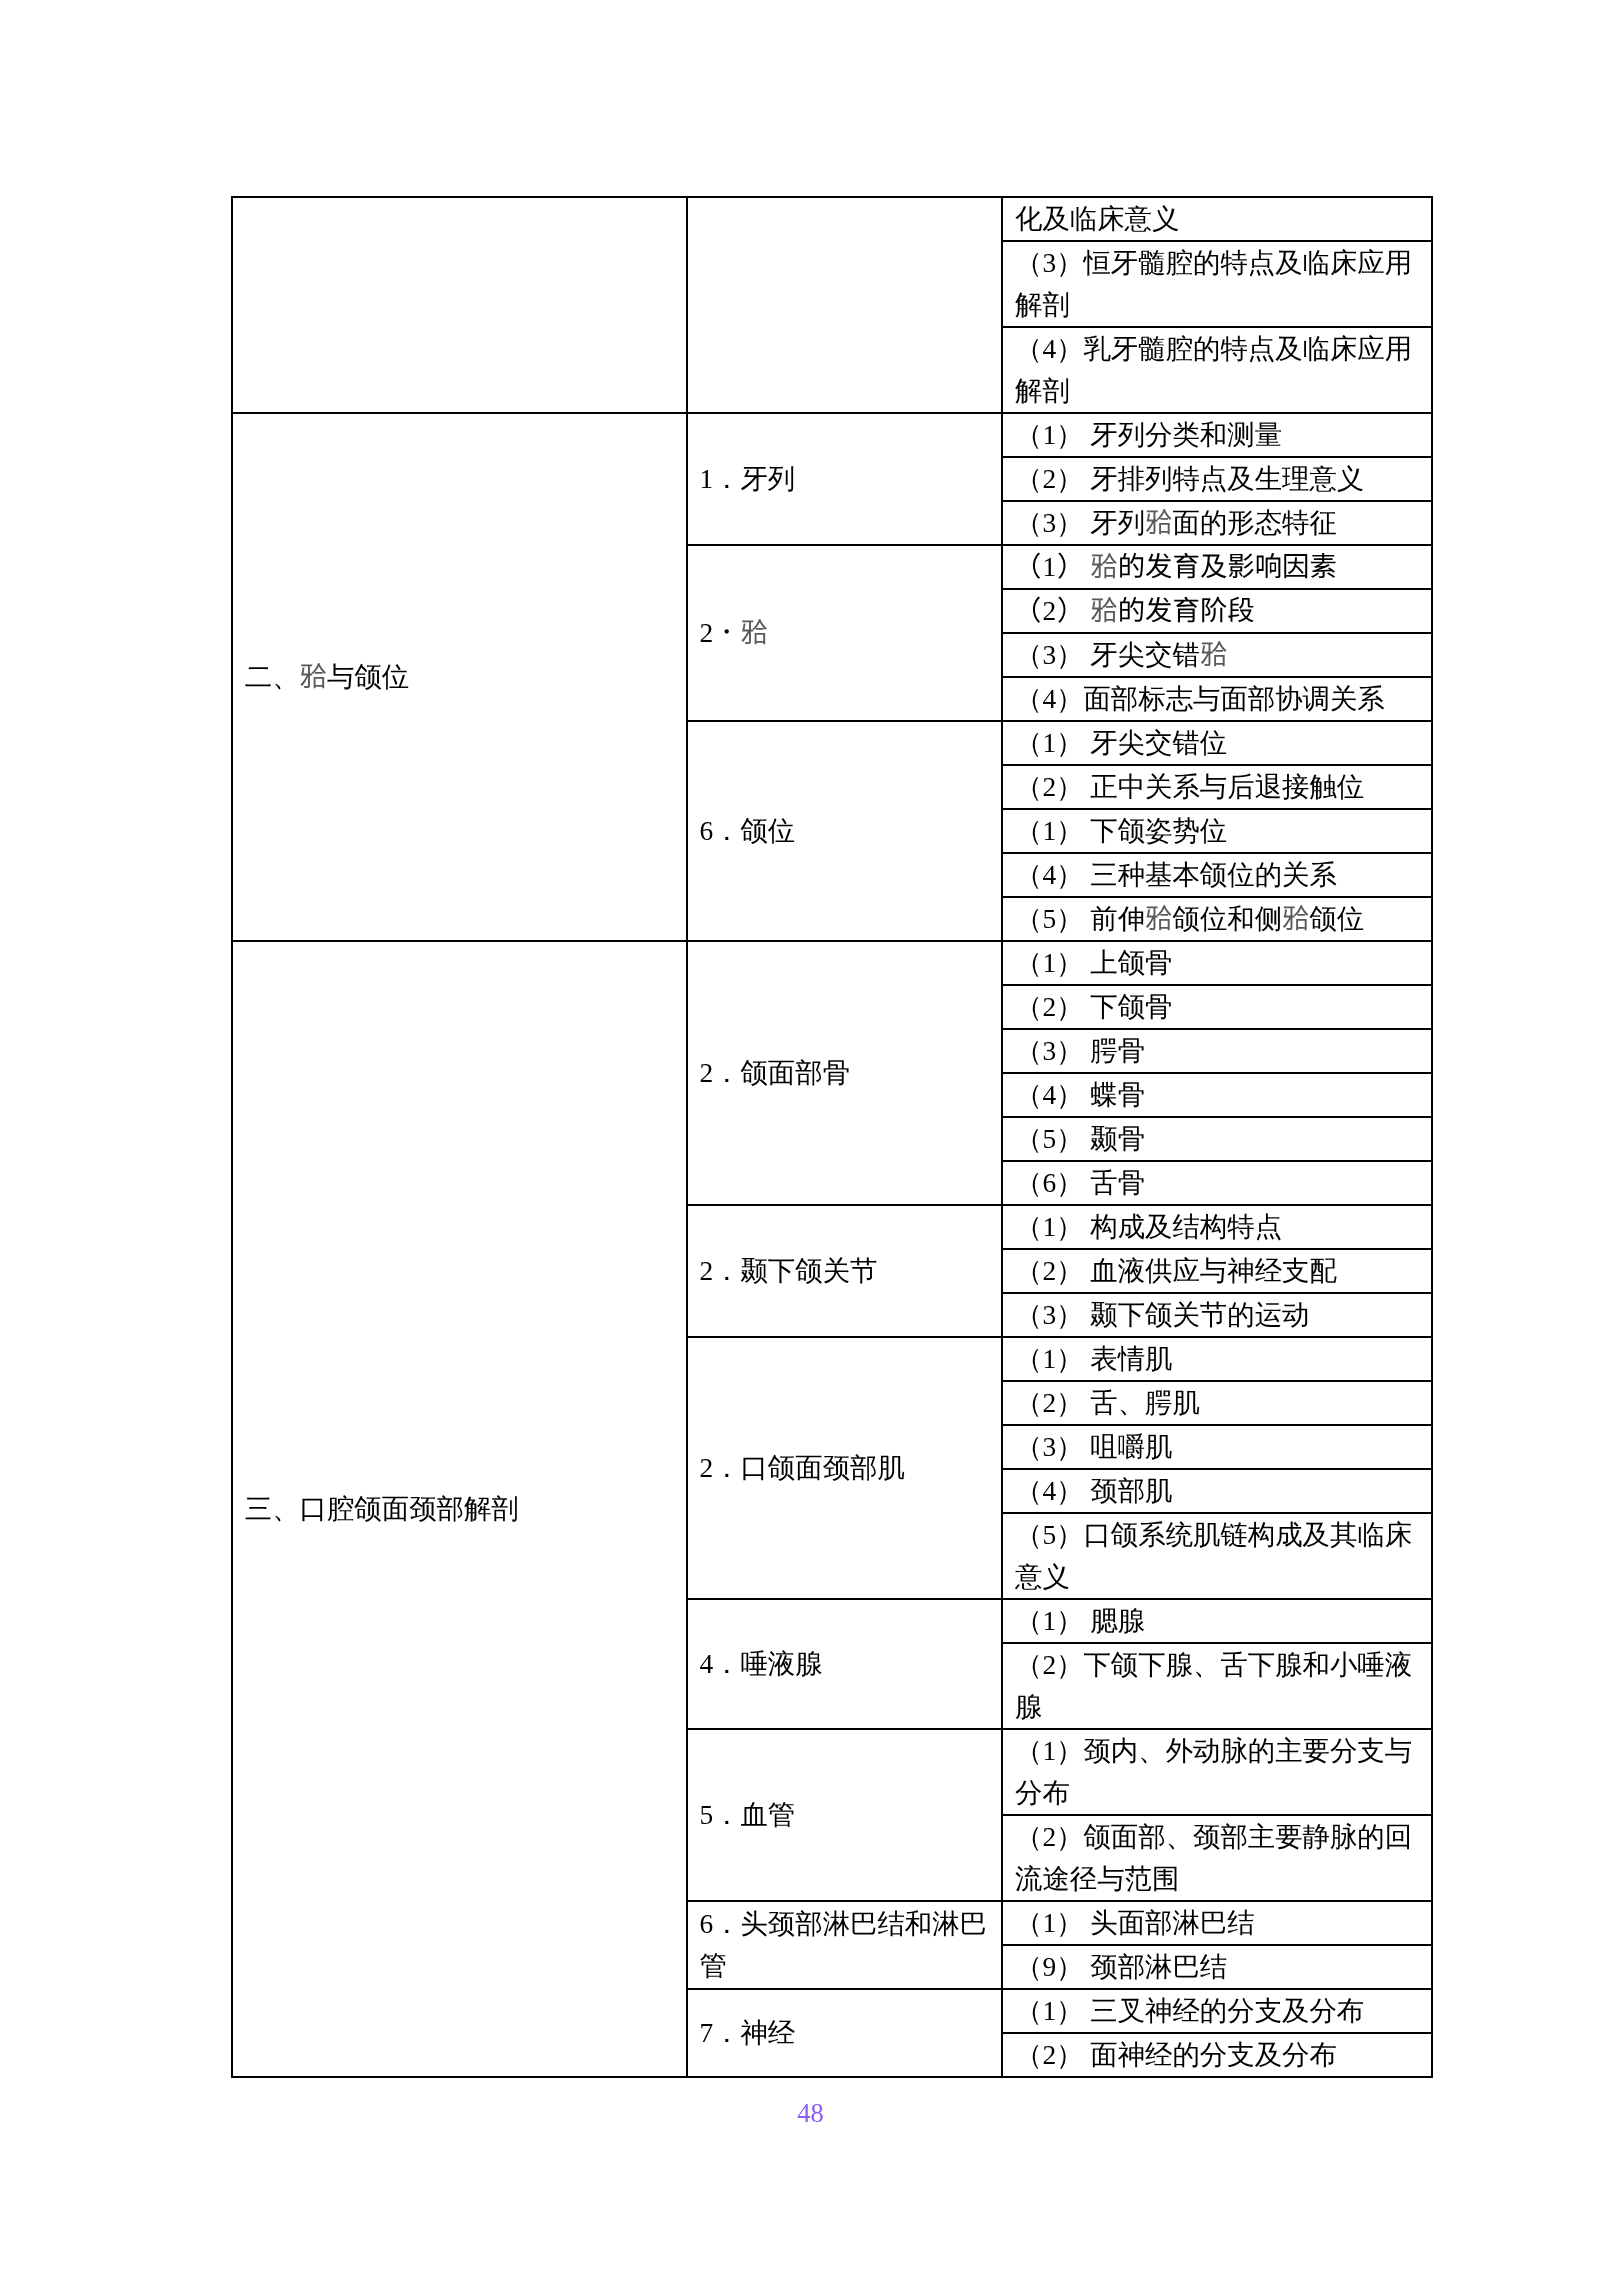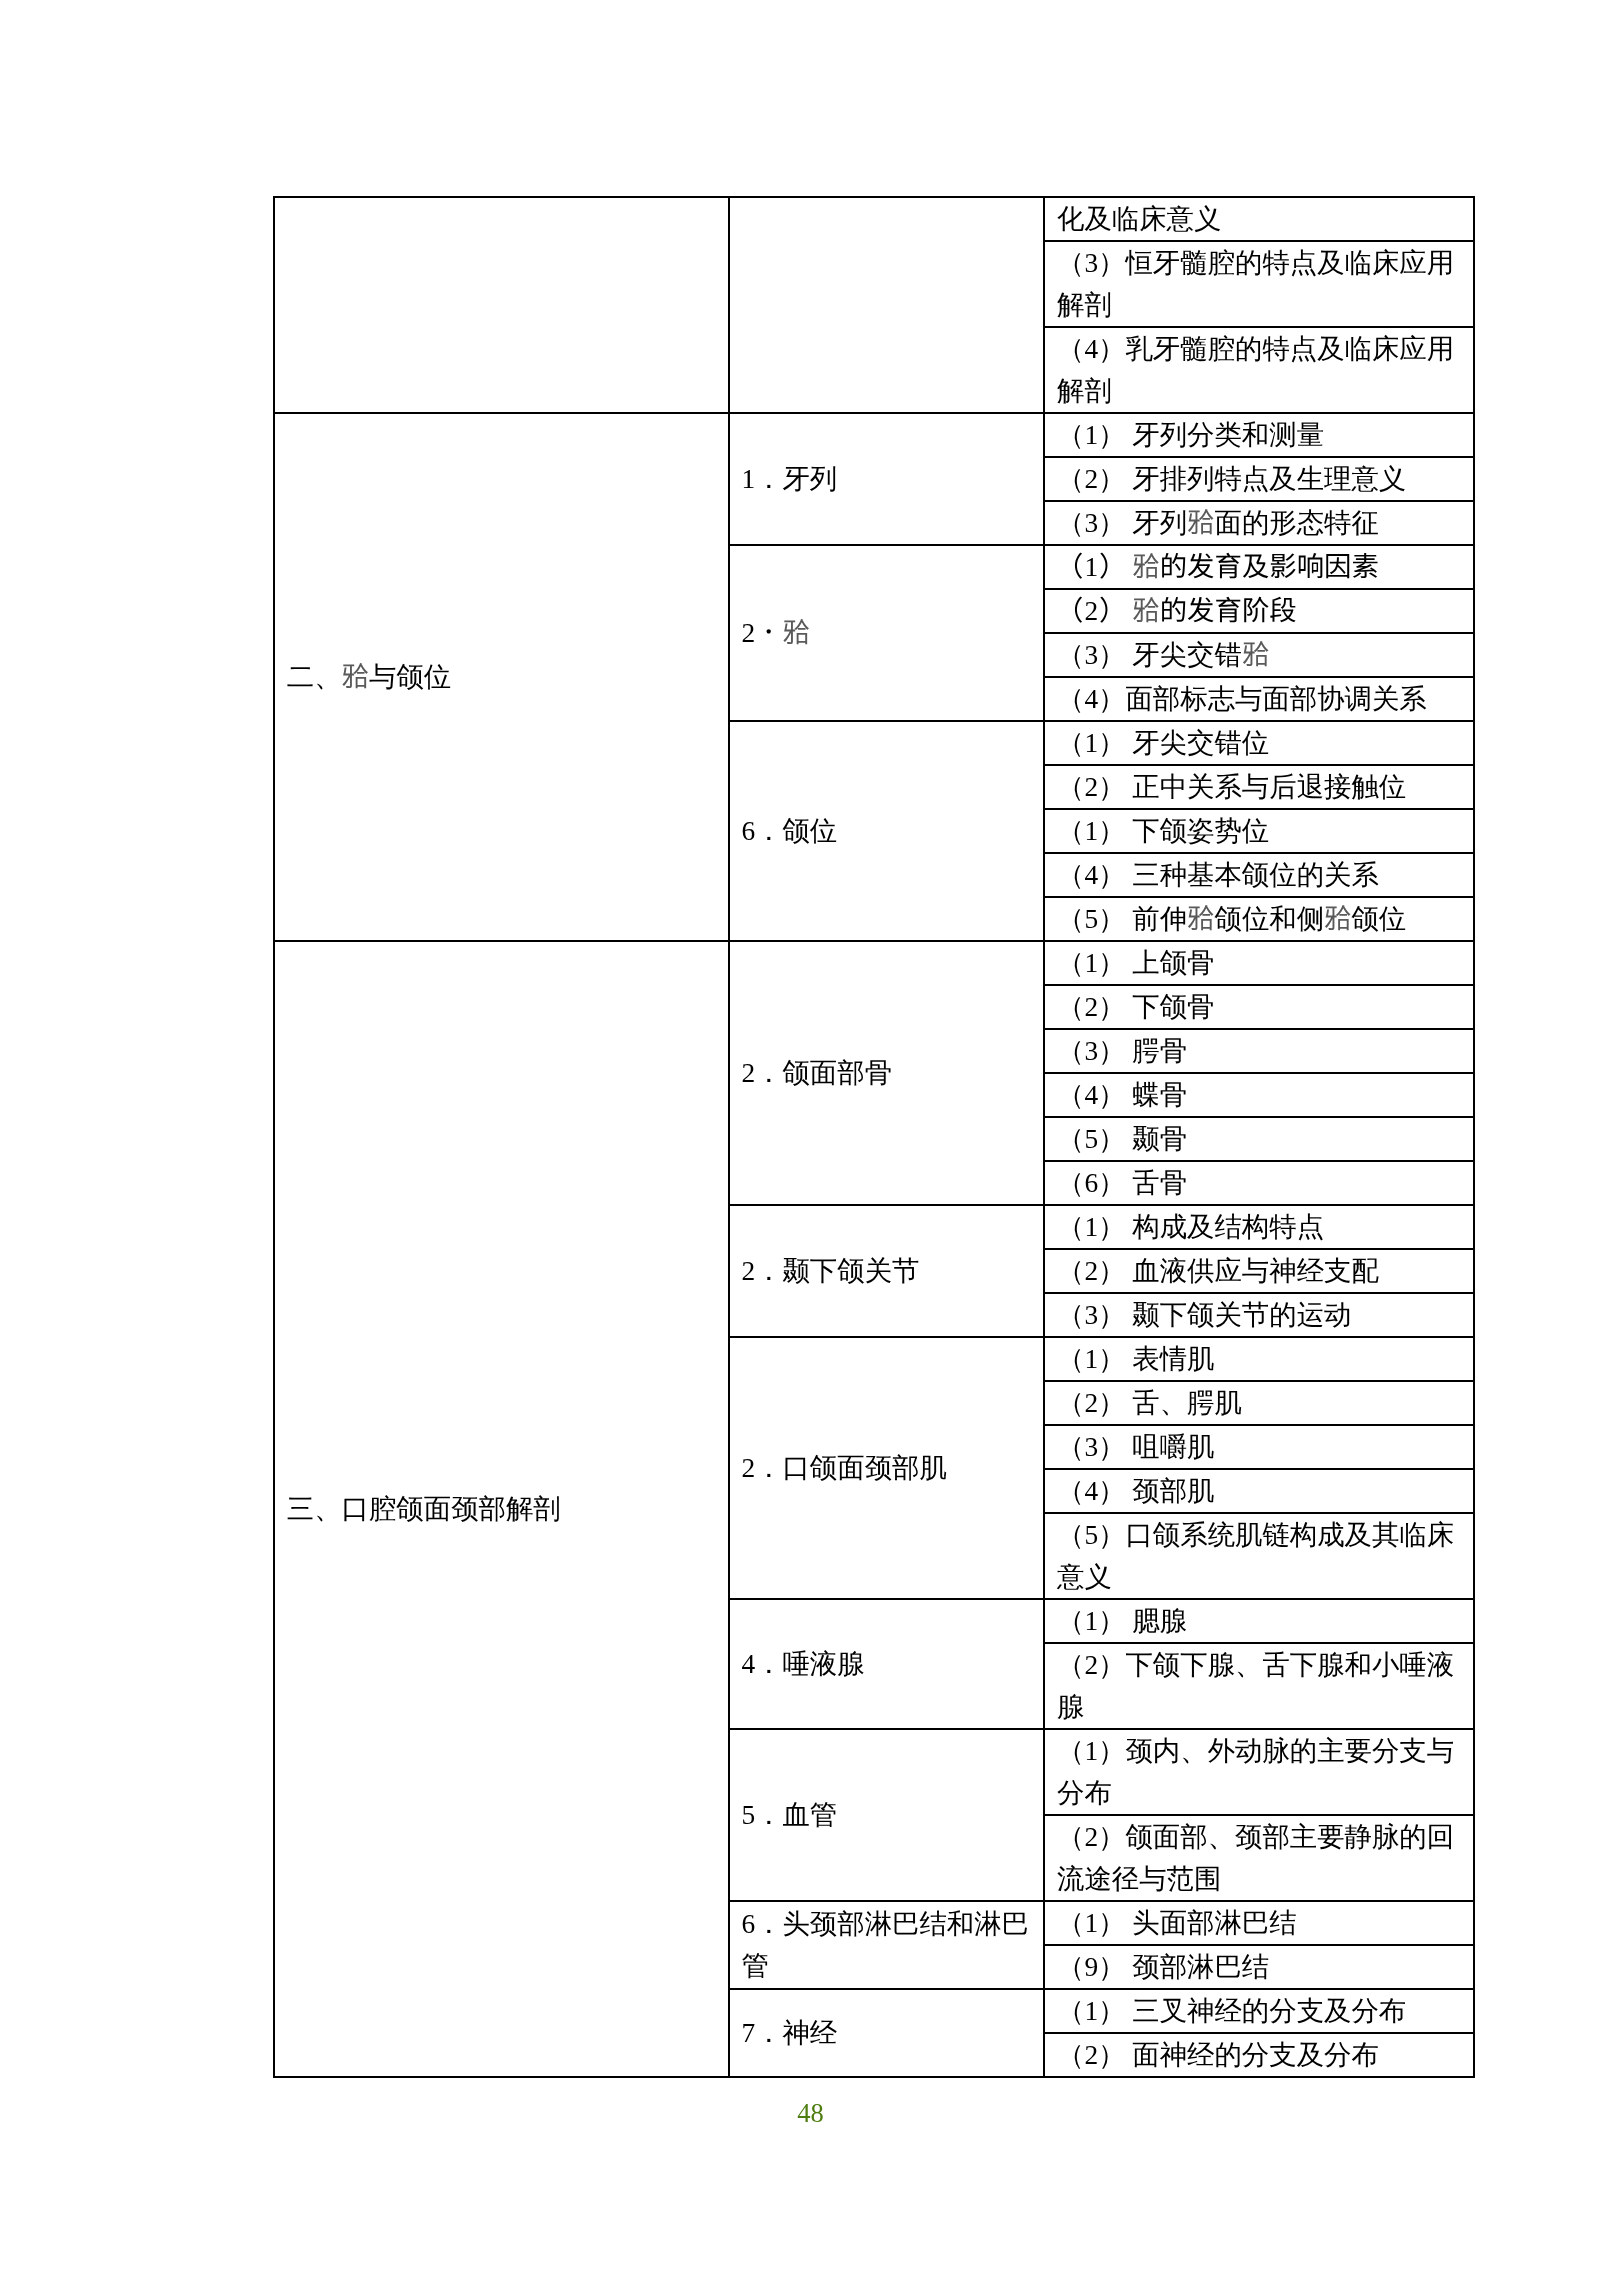--- a/index.html
+++ b/index.html
@@ -8,21 +8,20 @@
     background: #ffffff;
     position: relative;
     font-family: "Liberation Serif", "DejaVu Serif", serif;
     color: #000000;
   }
   table.syllabus {
     position: absolute;
     left: 231px; top: 196px;
     border-collapse: collapse;
     table-layout: fixed;
-    margin-left: 42px;
   }
   table.syllabus td {
     border: 2px solid #000000;
     font-size: 27.4px;
     line-height: 42px;
     padding: 0 7.8px 0 11.8px;
     vertical-align: middle;
     word-break: break-all;
     overflow: hidden;
   }
@@ -31,21 +30,21 @@
   td.unit  { width: 433px; padding-left: 15.7px; }
   td.topic { width: 294px; padding-left: 13.7px; }
   td.item  { width: 408px; padding-left: 11.8px; padding-right: 7.8px; }
   .he-glyph { color: #5a5a5a; }
   .footer {
     position: absolute;
     left: 0; top: 2098px;
     width: 100%;
     text-align: center;
     font-size: 26.5px;
-    color: #4d7c0f;
+    color: #8b5cf6;
   }
 </style>
 </head>
 <body>
 
 <table class="syllabus">
   <colgroup>
     <col style="width:433px">
     <col style="width:294px">
     <col style="width:408px">

